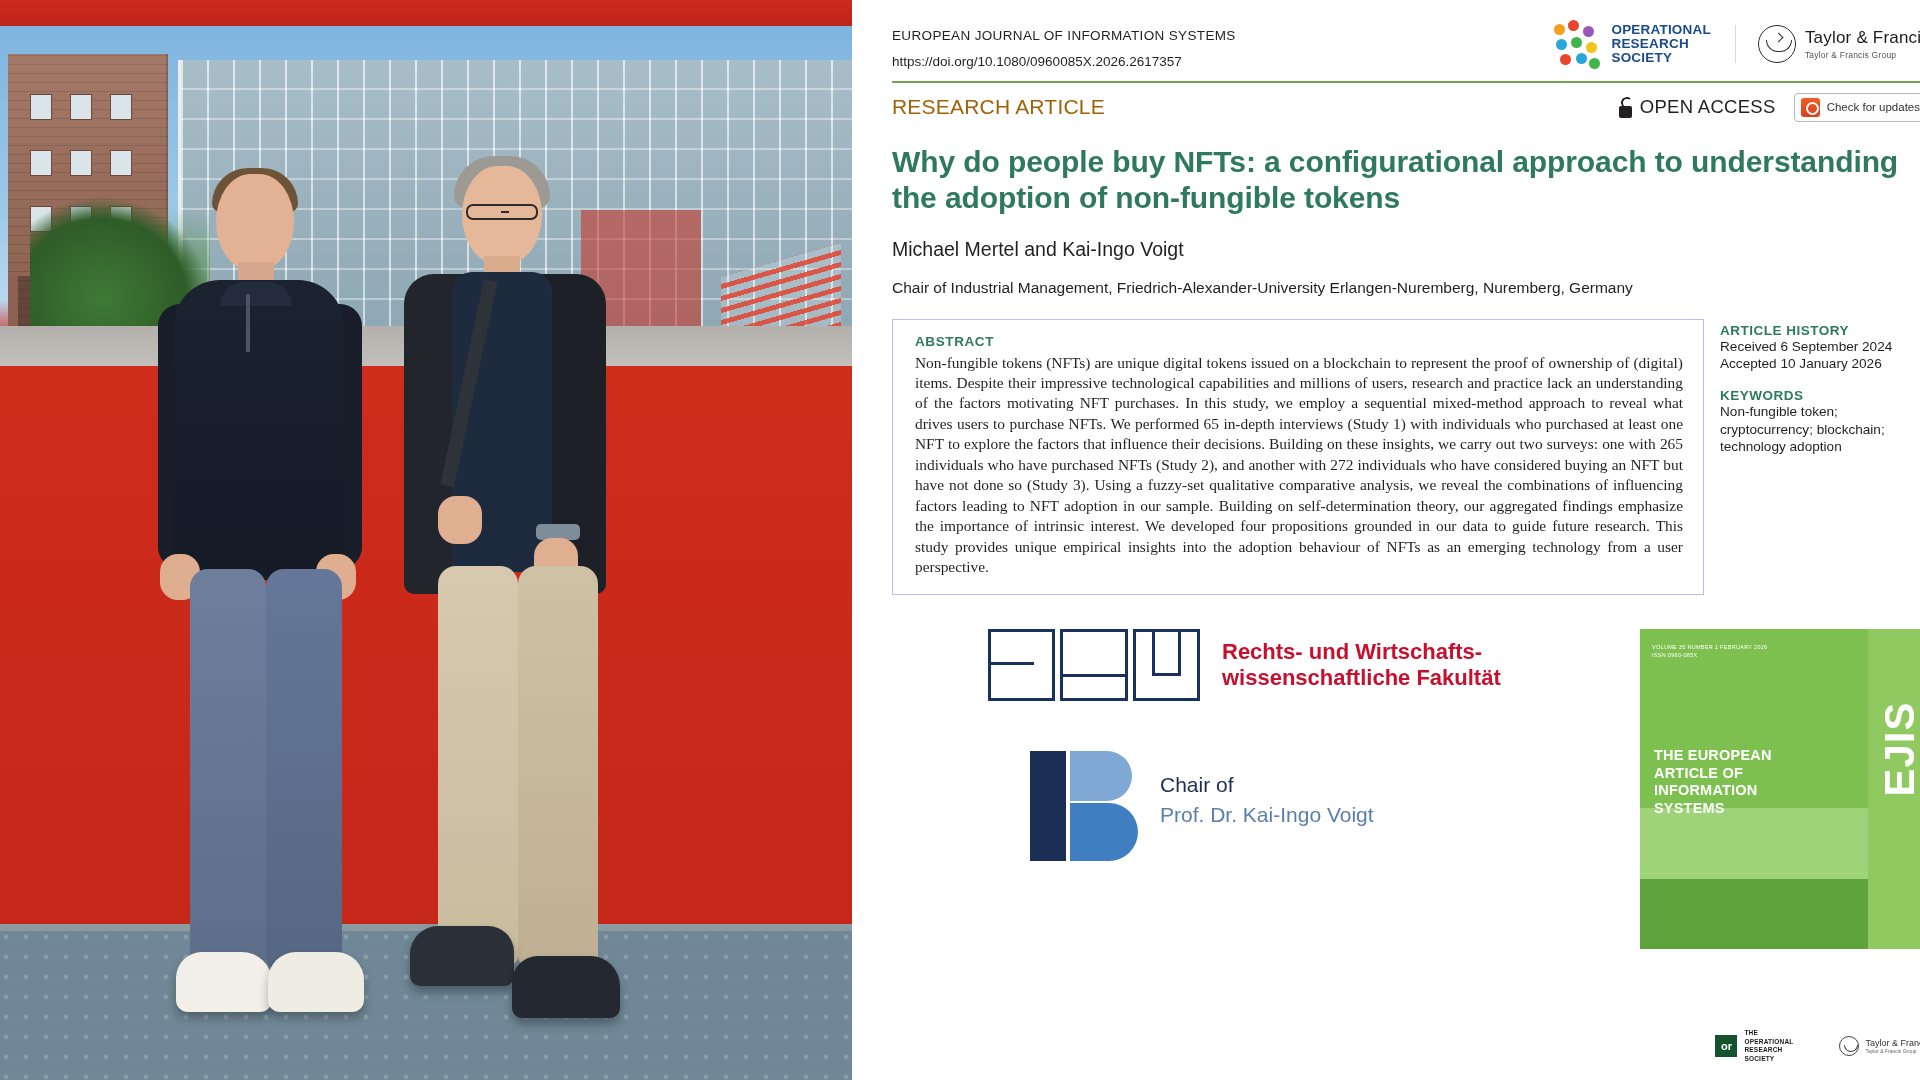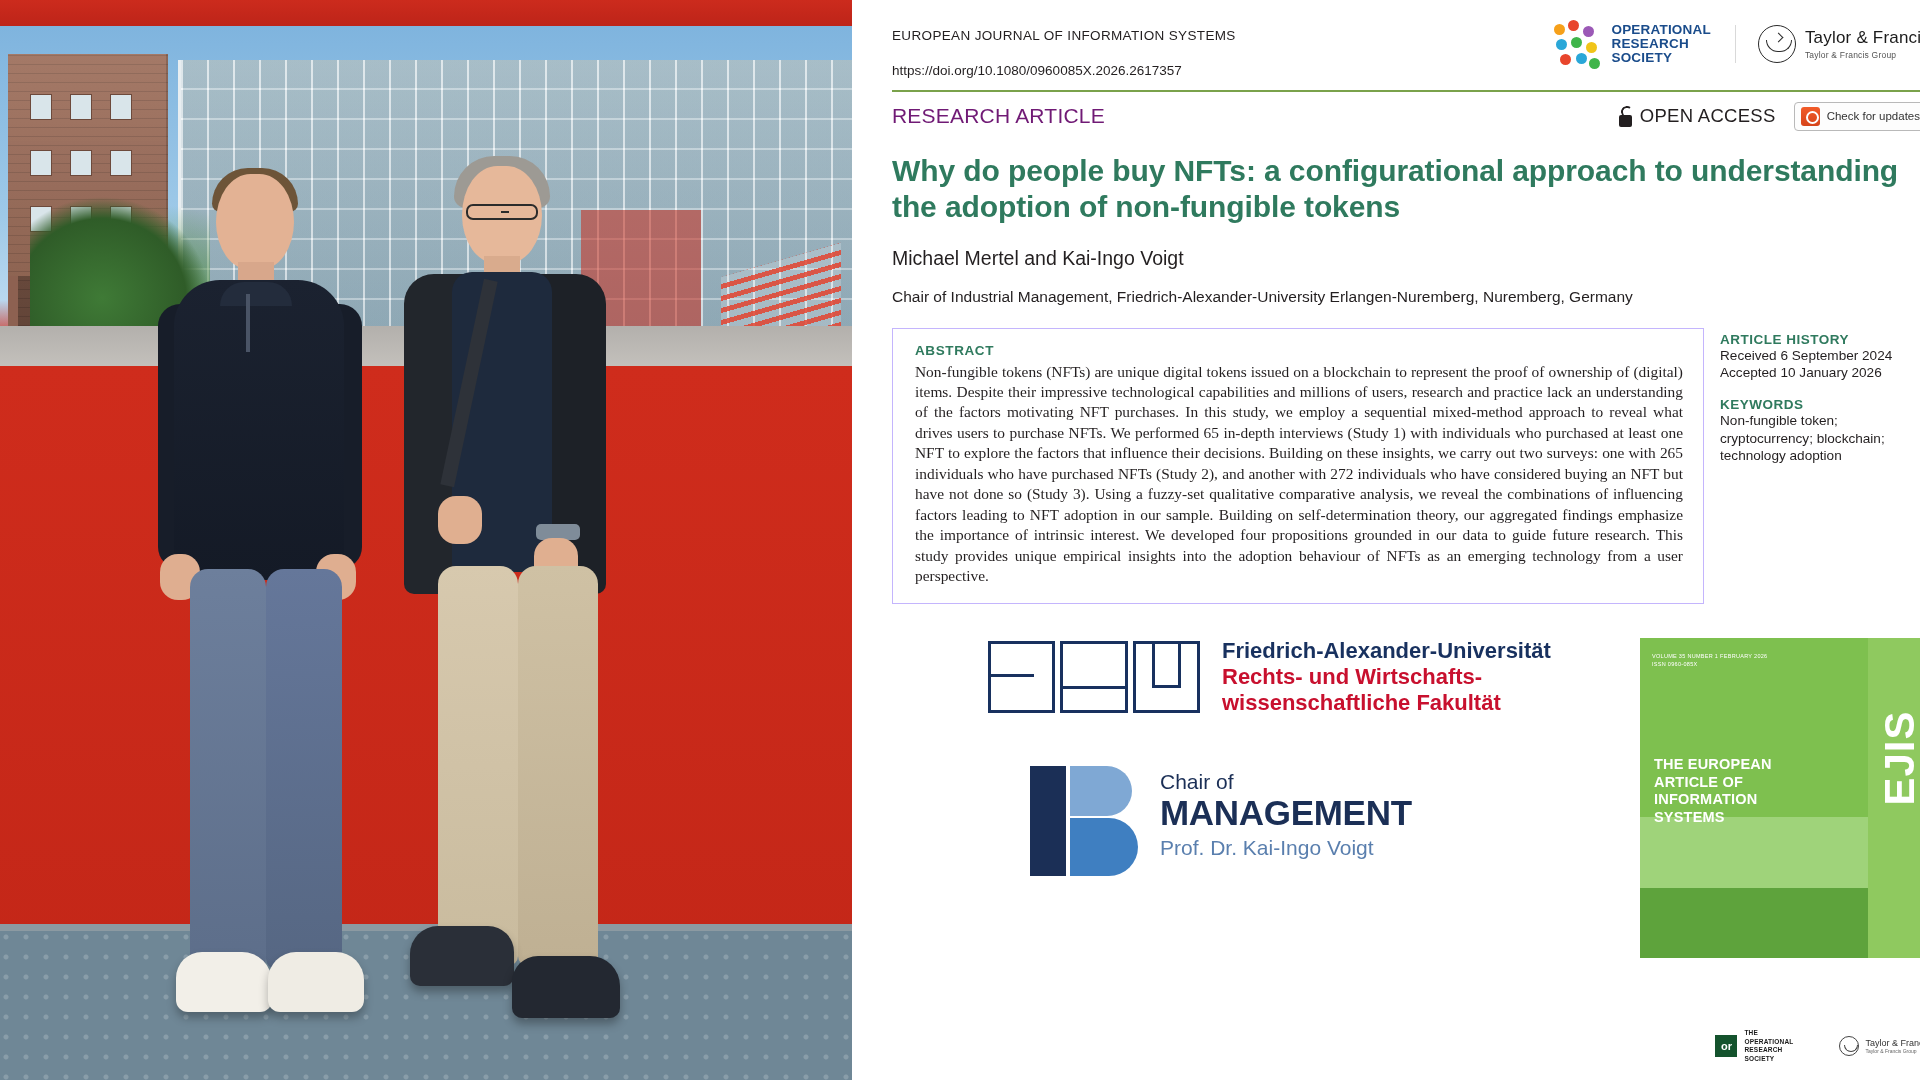--- a/index.html
+++ b/index.html
@@ -151,21 +151,21 @@
     height: 1080px;
     background: #ffffff;
     padding: 18px 44px 0 40px;
   }
 
   .top-row { display: flex; align-items: flex-start; justify-content: space-between; }
   .journal-meta { padding-top: 10px; }
   .journal-name {
     font-size: 13.5px; letter-spacing: .35px; color: #231f20;
   }
-  .doi { font-size: 13.5px; color: #231f20; margin-top: 20px; }
+  .doi { font-size: 13.5px; color: #231f20; margin-top: 11px; }
 
   .logos { display: flex; align-items: center; gap: 24px; padding-top: 2px; }
   .ors-logo { display: flex; align-items: center; gap: 9px; }
   .ors-mark { width: 48px; height: 48px; position: relative; }
   .ors-mark i {
     position: absolute; width: 11px; height: 11px; border-radius: 50%;
   }
   .ors-text { line-height: 1.02; }
   .ors-text .l1 { font-size: 13.5px; font-weight: bold; color: #1a4c8b; letter-spacing: .2px; }
   .ors-text .l2 { font-size: 13.5px; font-weight: bold; color: #1a4c8b; letter-spacing: .2px; }
@@ -184,21 +184,21 @@
     content: ""; position: absolute; left: 16px; top: 8px; width: 6px; height: 6px;
     border-top: 1.6px solid #2b2b2b; border-right: 1.6px solid #2b2b2b; transform: rotate(45deg);
   }
   .tf-text .t1 { font-size: 17px; color: #1b1b1b; letter-spacing: .2px; }
   .tf-text .t2 { font-size: 8.5px; color: #555; letter-spacing: .2px; margin-top: 2px; }
 
   .rule { height: 1.5px; background: #7aa24b; margin: 12px 0 10px 0; }
 
   .second-row { display: flex; align-items: center; justify-content: space-between; }
   .research-article {
-    font-size: 21px; color: #701a75; letter-spacing: .2px;
+    font-size: 21px; color: #a16207; letter-spacing: .2px;
   }
   .right-badges { display: flex; align-items: center; gap: 18px; }
   .open-access { display: flex; align-items: center; gap: 7px; }
   .oa-lock {
     width: 15px; height: 21px; position: relative;
   }
   .oa-lock .body { position: absolute; bottom: 0; left: 1px; width: 13px; height: 12px; background: #231f20; border-radius: 2px; }
   .oa-lock .shackle {
     position: absolute; top: 0; left: 3px; width: 12px; height: 12px;
     border: 2.2px solid #231f20; border-radius: 50%; border-bottom-color: transparent; border-right-color: transparent;
@@ -500,35 +500,33 @@
 
     <div class="logo-area">
 
       <div class="fau-row">
         <div class="fau-mark">
           <div class="fau-letter f"></div>
           <div class="fau-letter a"></div>
           <div class="fau-letter u"></div>
         </div>
         <div class="fau-text">
-          <div class="l-blue">Friedrich-Alexander-Universität</div>
           <div class="l-red">Rechts- und Wirtschafts-</div>
           <div class="l-red">wissenschaftliche Fakultät</div>
         </div>
       </div>
 
       <div class="chair-row">
         <div class="ib-mark">
           <div class="ib-i"></div>
             <div class="ib-b1"></div>
             <div class="ib-b2"></div>
         </div>
         <div class="ib-text">
           <div class="c1">Chair of</div>
-          <div class="c3">MANAGEMENT</div>
           <div class="c4">Prof. Dr. Kai-Ingo Voigt</div>
         </div>
       </div>
 
       <div class="cover">
         <div class="cover-main">
           <div class="cover-issue">VOLUME 35 NUMBER 1  FEBRUARY 2026</div>
           <div class="cover-issue">ISSN 0960-085X</div>
           <div class="cover-title">
             <div>THE EUROPEAN</div>

